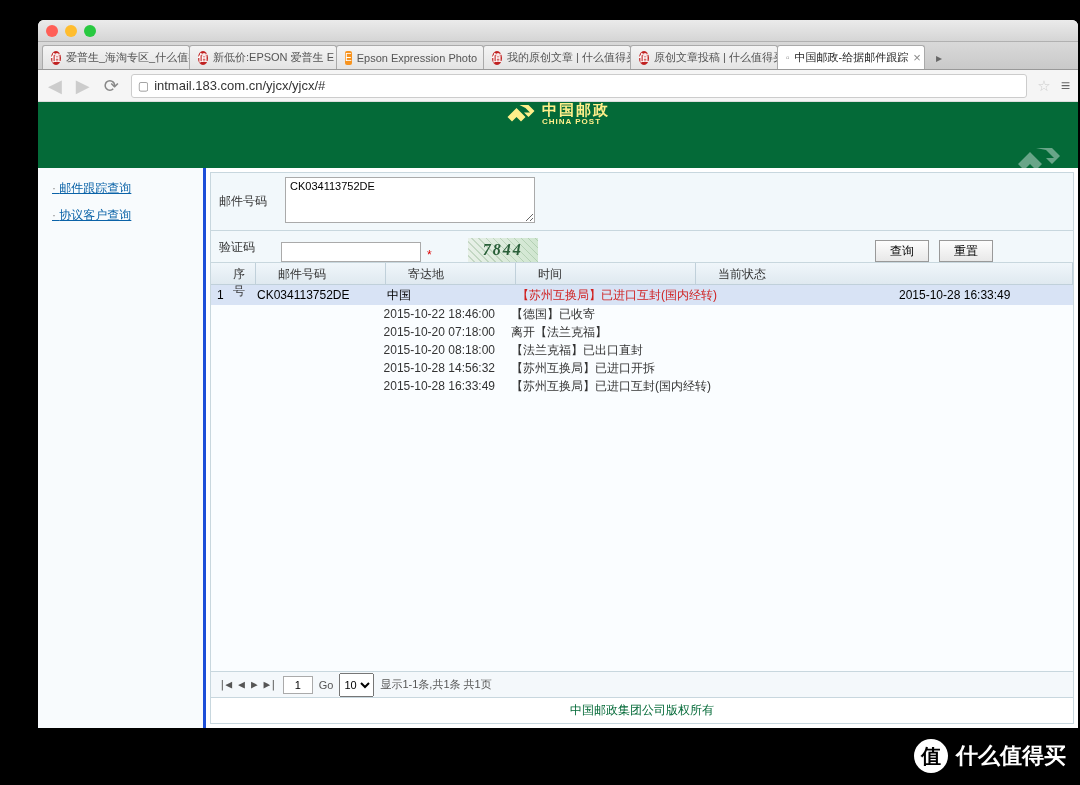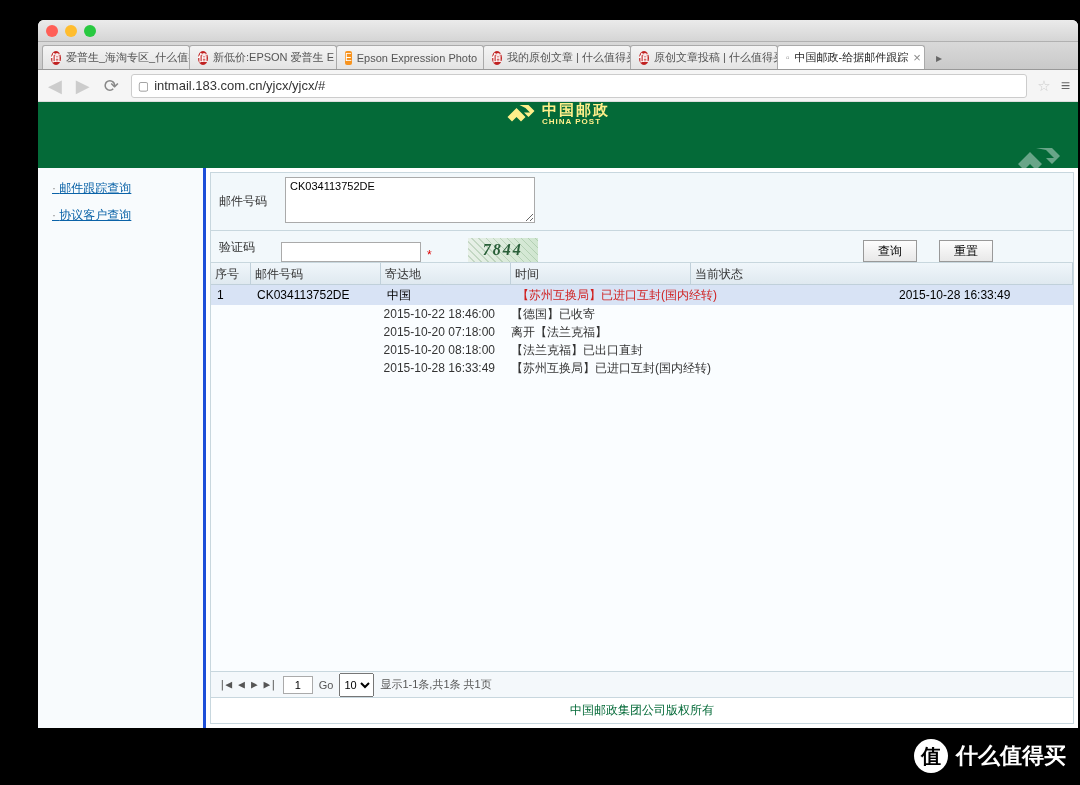--- a/index.html
+++ b/index.html
@@ -160,38 +160,38 @@
       width:70px;height:24px;
       margin-left:30px;
       display:inline-flex;align-items:center;justify-content:center;
       font-family:serif;font-style:italic;font-weight:bold;
       color:#2a5f3a;font-size:16px;letter-spacing:2px;
       background:linear-gradient(90deg,#e8f0e8,#d0e6d0);
       position:relative;
       overflow:hidden;
     }
     .captcha-img::after{content:"";position:absolute;inset:0;background:repeating-linear-gradient(45deg,transparent 0 4px,rgba(0,80,0,.15) 4px 5px);}
-    .btns{margin-left:auto;display:flex;gap:22px;padding-right:80px;}
+    .btns{margin-left:auto;display:flex;gap:10px;padding-right:80px;}
     .btn{
       height:22px;padding:0 14px;
       background:linear-gradient(#fdfdfd,#e8e8e8);
       border:1px solid #999;
       font-size:12px;
       display:flex;align-items:center;
     }
     .grid{flex:1;overflow:auto;background:#fafdff;}
     .grid-header{
       display:flex;
       background:linear-gradient(#f0f6fa,#dfe9f0);
       border-bottom:1px solid #c0d0da;
       height:22px;
       font-size:12px;
       color:#333;
     }
-    .gh{padding:3px 4px;border-right:1px solid #c0d0da;}
+    .gh{padding:3px 22px;border-right:1px solid #c0d0da;}
     .c1{width:40px;} .c2{width:130px;} .c3{width:130px;} .c4{flex:1;min-width:320px;} .c5{width:180px;}
     .grid-row{display:flex;height:20px;font-size:12px;align-items:center;}
     .gc{padding:2px 6px;}
     .hl{background:#d8e3f5;}
     .status{color:#d02020;}
     .detail-row{display:flex;height:18px;font-size:12px;align-items:center;}
     .detail-row .dt{width:170px;text-align:right;padding-right:16px;color:#333;margin-left:130px;}
     .detail-row .dd{color:#333;}
     .pager{
       height:26px;
@@ -347,20 +347,24 @@
             </div>
           <div class="detail-row">
               <div class="dt">2015-10-20 07:18:00</div>
               <div class="dd">离开【法兰克福】</div>
             </div>
           <div class="detail-row">
               <div class="dt">2015-10-20 08:18:00</div>
               <div class="dd">【法兰克福】已出口直封</div>
             </div>
           <div class="detail-row">
+              <div class="dt">2015-10-28 14:56:32</div>
+              <div class="dd">【苏州互换局】已进口开拆</div>
+            </div>
+          <div class="detail-row">
               <div class="dt">2015-10-28 16:33:49</div>
               <div class="dd">【苏州互换局】已进口互封(国内经转)</div>
             </div>
         </div>
 
         <div class="pager">
           <span class="nav">|◀</span>
           <span class="nav">◀</span>
           <span class="nav">▶</span>
           <span class="nav">▶|</span>

